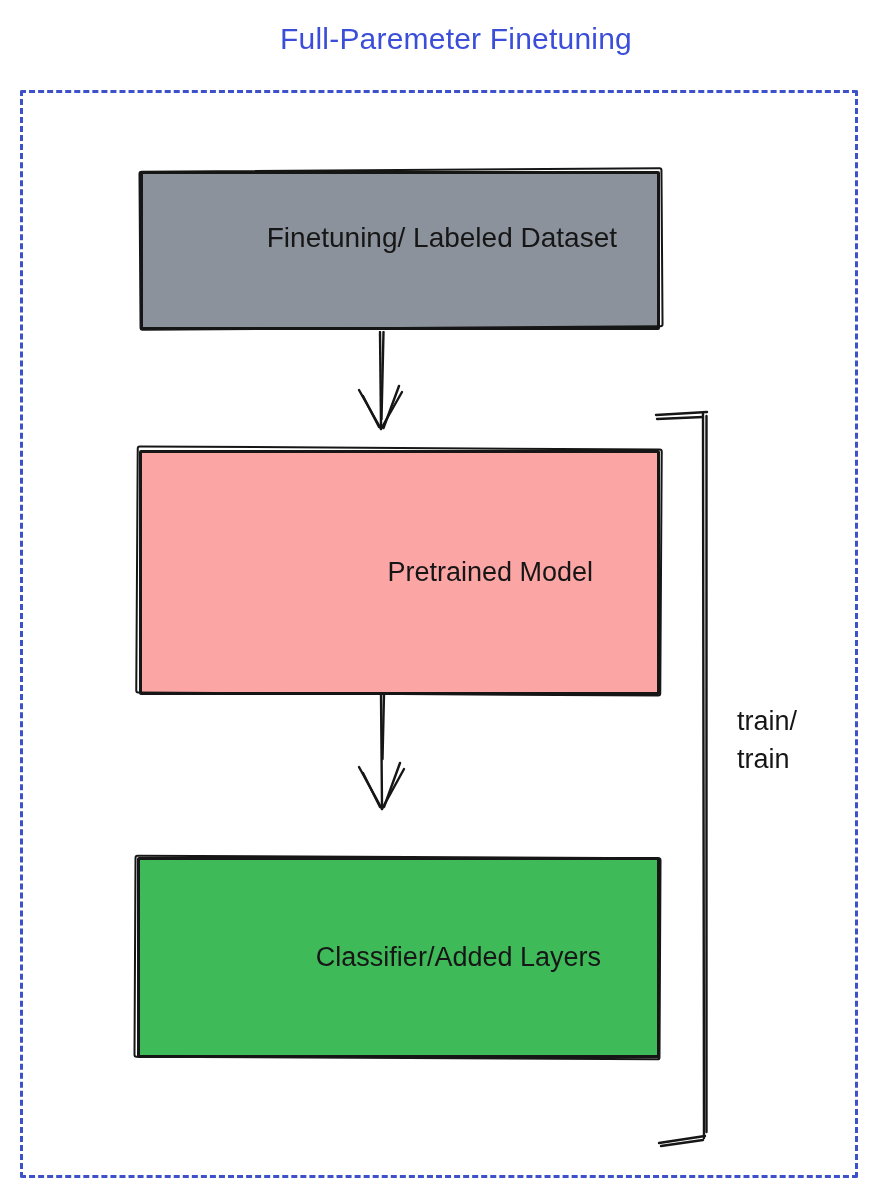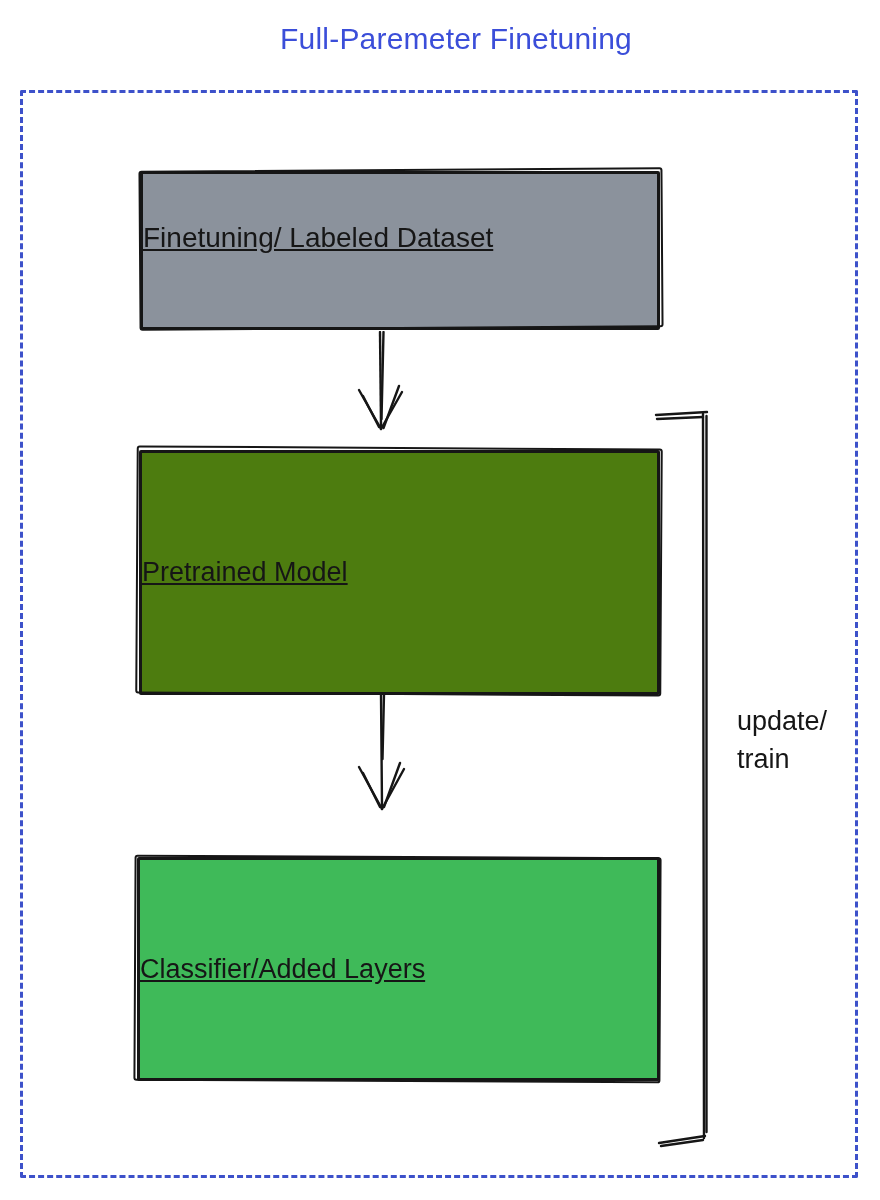--- a/index.html
+++ b/index.html
@@ -24,41 +24,40 @@
     border: 3px dashed #3d51ca;
     box-sizing: border-box;
     border-radius: 2px;
   }
   .box {
     position: absolute;
     box-sizing: border-box;
     border: 3px solid currentColor;
     display: flex;
     align-items: center;
-    justify-content: flex-start;
+    justify-content: flex-end;
     font-size: 28px;
     border-radius: 2px;
-    text-decoration: underline;
   }
   
   .box::after {
     content: "";
     position: absolute;
     inset: -6px -5px -3px -6px;
     border: 2px solid currentColor;
     border-radius: 3px;
     transform: rotate(0.35deg);
     pointer-events: none;
   }
   .box-dataset   { left:140px; top:171px; width:520px; height:159px;
                    padding: 0 40px 26px 0; }
   .box-dataset::after { transform: rotate(-0.4deg); inset:-5px -6px -2px -4px; }
   .box-pretrained{ left:139px; top:450px; width:521px; height:245px;
                    padding: 0 64px 0 0; font-size: 27px; }
-  .box-classifier{ left:137px; top:857px; width:523px; height:224px;
+  .box-classifier{ left:137px; top:857px; width:523px; height:201px;
                    padding: 0 56px 0 0; font-size: 27px; }
   .box-classifier::after { transform: rotate(0.3deg); inset:-4px -4px -4px -6px; }
   .sketch { position: absolute; }
   .sketch path {
     stroke: currentColor;
     fill: none;
     stroke-width: 2.4;
     stroke-linecap: round;
     stroke-linejoin: round;
   }
@@ -88,21 +87,21 @@
 
   <svg class="sketch arrow-1" width="84" height="104" viewBox="0 0 84 104">
     <path d="M40 1 L41 95"></path>
     <path d="M43.5 1 L41.5 88"></path>
     <path d="M41 98 L19 59"></path>
     <path d="M39 96 L23 65"></path>
     <path d="M41 98 L62 61"></path>
     <path d="M43.5 97 L59 55"></path>
   </svg>
 
-  <div class="box box-pretrained" style="background-color: #4d7c0f;">
+  <div class="box box-pretrained" style="background-color: #fca5a5;">
     <span>Pretrained Model</span>
   </div>
 
   <svg class="sketch arrow-2" width="84" height="122" viewBox="0 0 84 122">
     <path d="M41 1 L42 113"></path>
     <path d="M44 1 L42.5 66"></path>
     <path d="M42 116 L19 74"></path>
     <path d="M40 114 L23 80"></path>
     <path d="M42 116 L64 76"></path>
     <path d="M44 114 L60 70"></path>
@@ -115,17 +114,17 @@
   <svg class="sketch bracket" width="80" height="750" viewBox="0 0 80 750">
     <path d="M8 13 L59 10"></path>
     <path d="M9 17 L55 15"></path>
     <path d="M55 12 L56 736"></path>
     <path d="M58.5 14 L58.5 730"></path>
     <path d="M57 734 L11 741"></path>
     <path d="M55 738 L13 744"></path>
   </svg>
 
   <div class="bracket-label">
-    <div>update/</div>
+    <div>train/</div>
     <div>train</div>
   </div>
 
 </div>
 
 </body></html>

